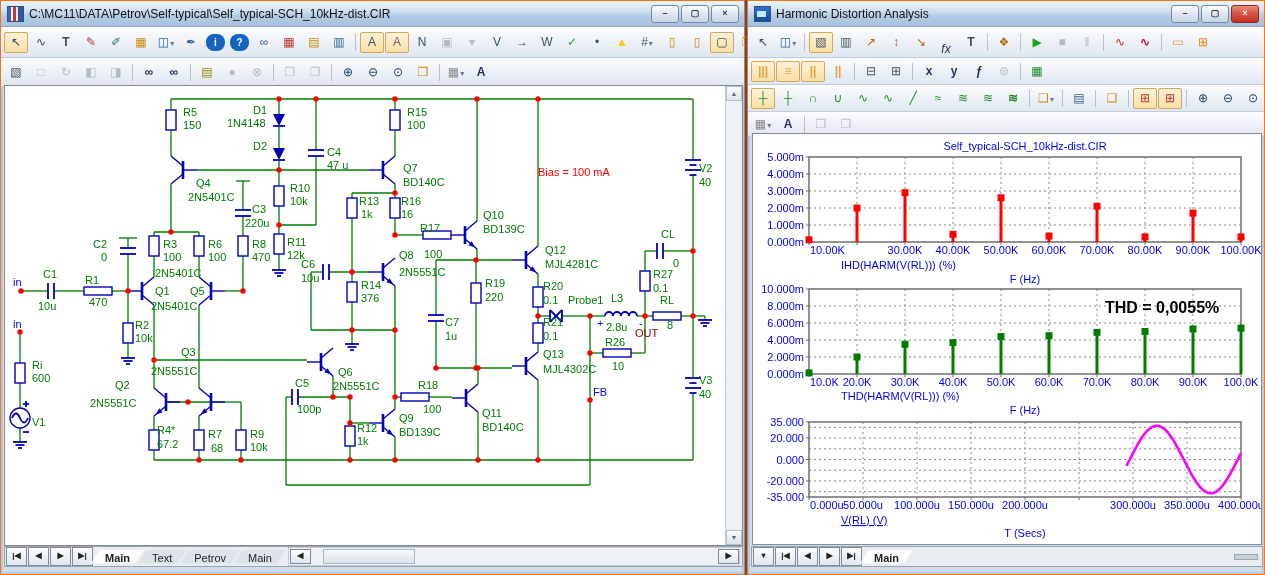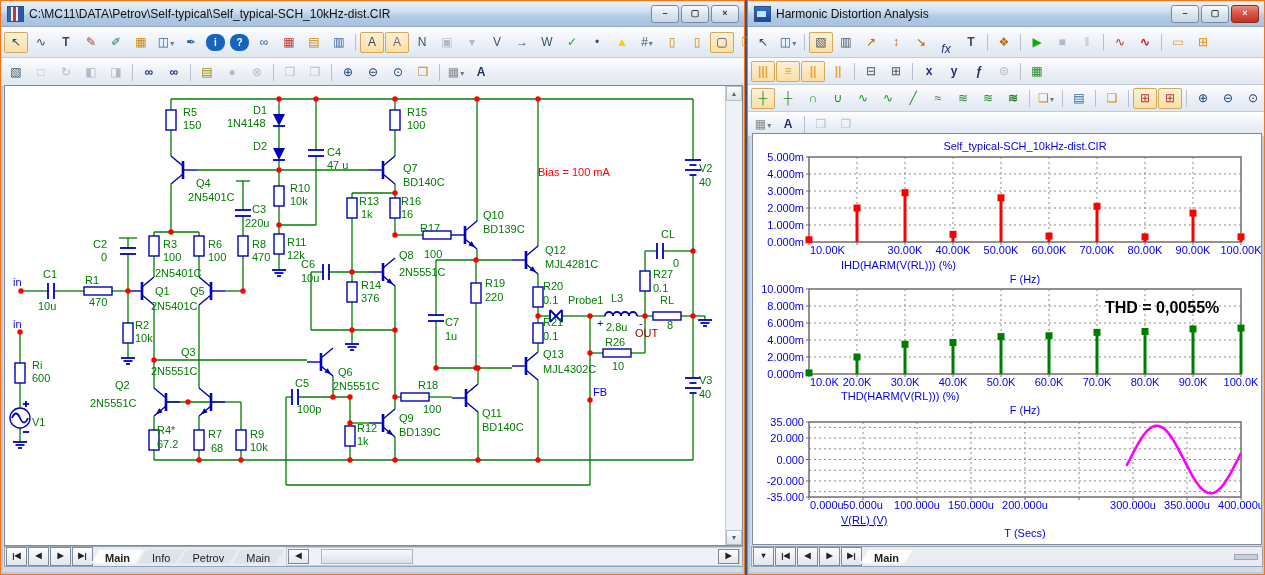--- a/index.html
+++ b/index.html
@@ -585,21 +585,21 @@
     </div>
     <div class="bottombar">
       <span style="display:flex">
           <span class="navbtn">|◀</span>
           <span class="navbtn">◀</span>
           <span class="navbtn">▶</span>
           <span class="navbtn">▶|</span>
         </span>
       <span class="tabs">
           <span class="tab active">Main</span>
-          <span class="tab">Info</span>
+          <span class="tab">Text</span>
           <span class="tab">Petrov</span>
           <span class="tab">Main</span>
         </span>
       <div class="hscroll">
         <div class="navbtn" style="height:13px;line-height:11px">◀</div>
         <div class="hthumb"></div>
         <div class="hsp"></div>
         <div class="navbtn" style="height:13px;line-height:11px">▶</div>
       </div>
     </div>

